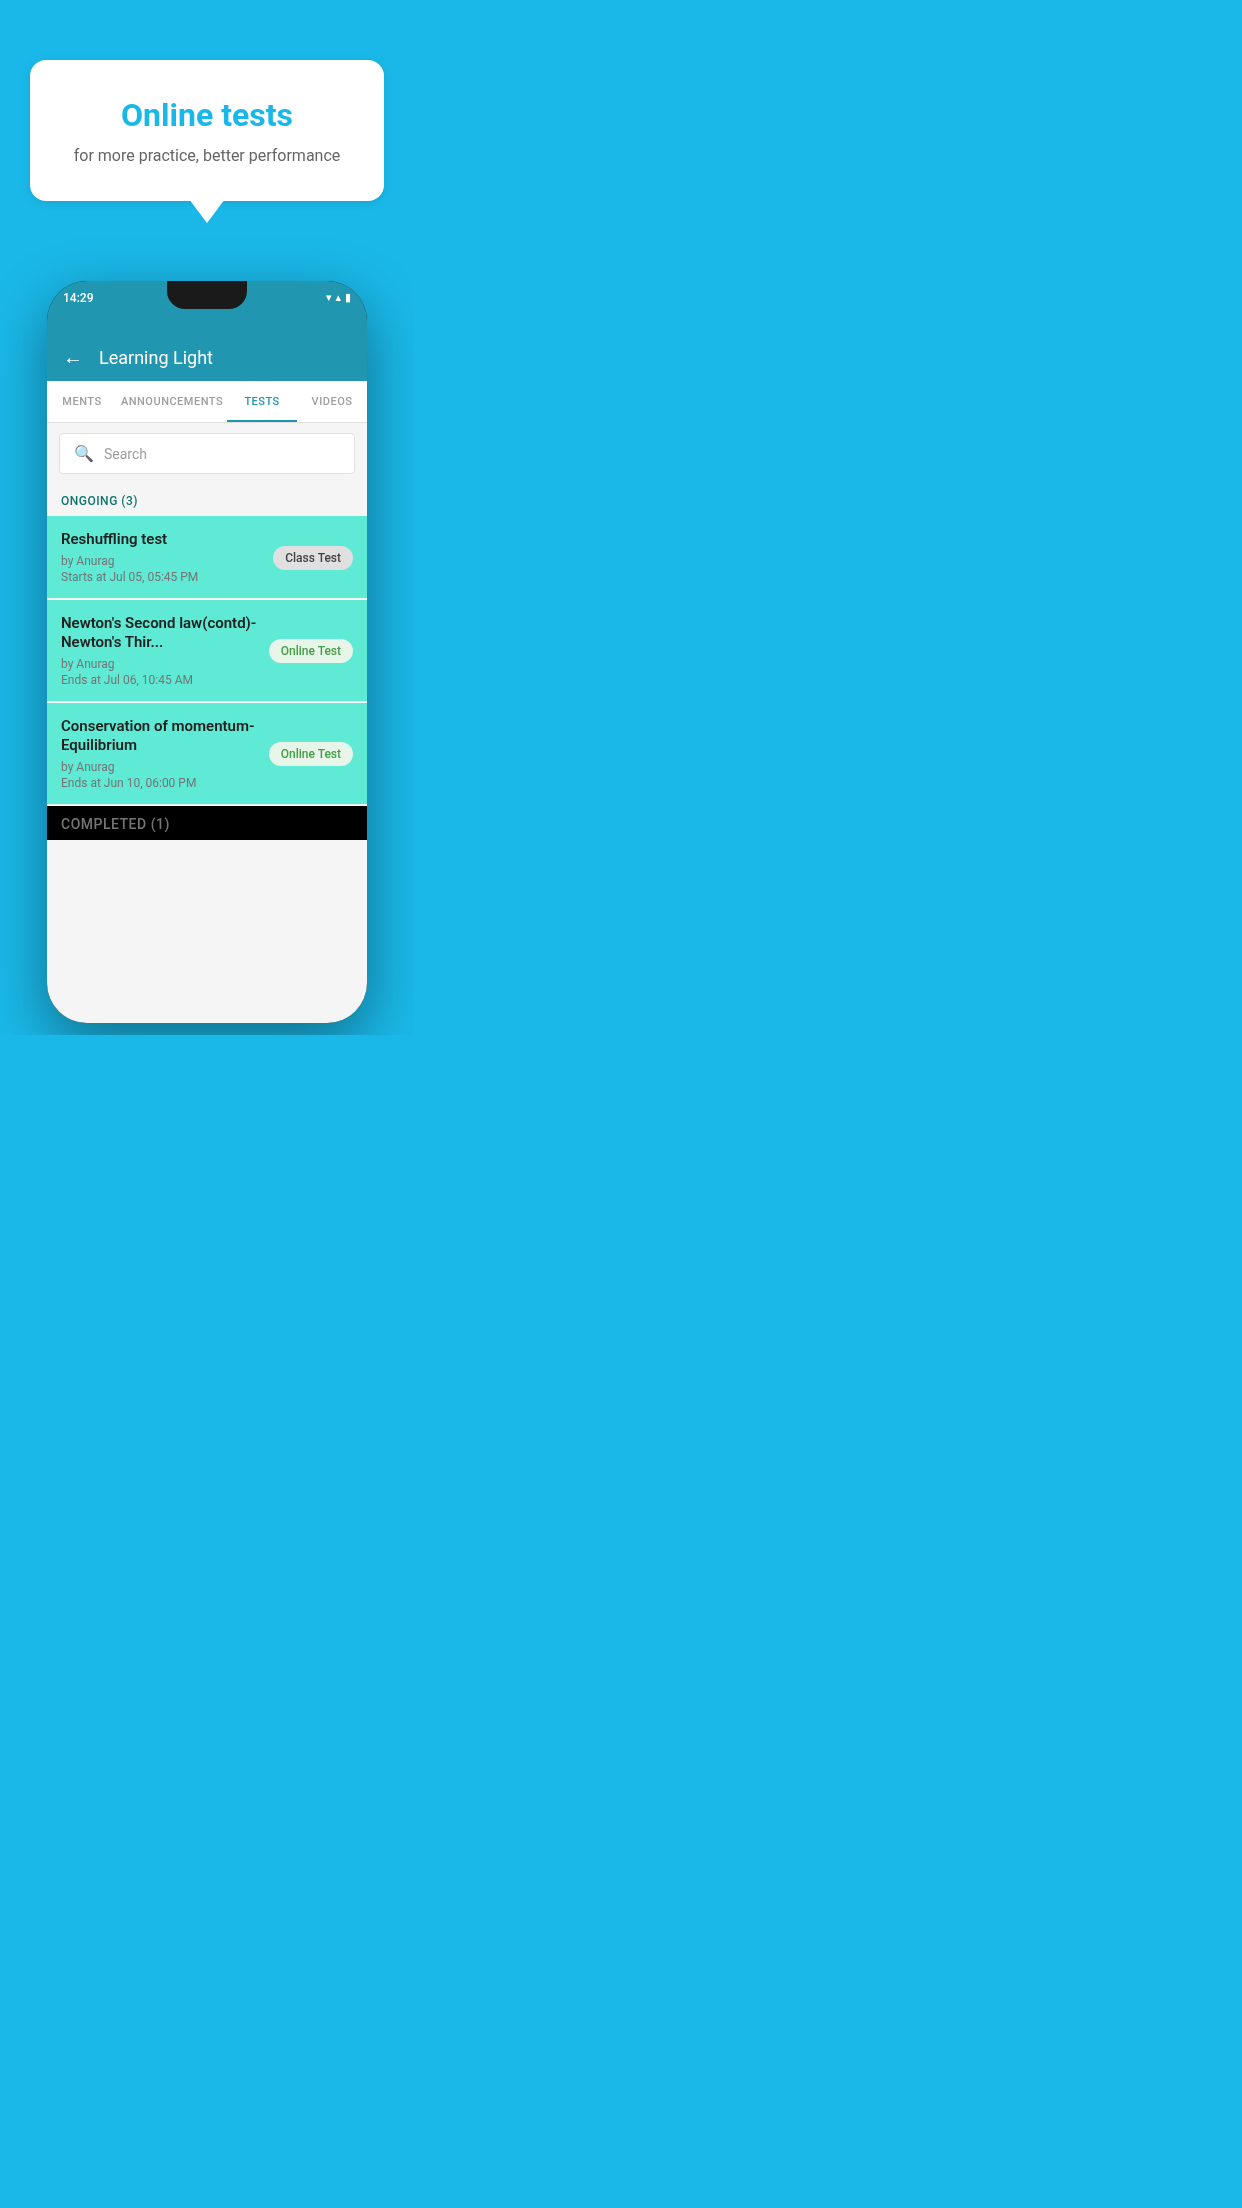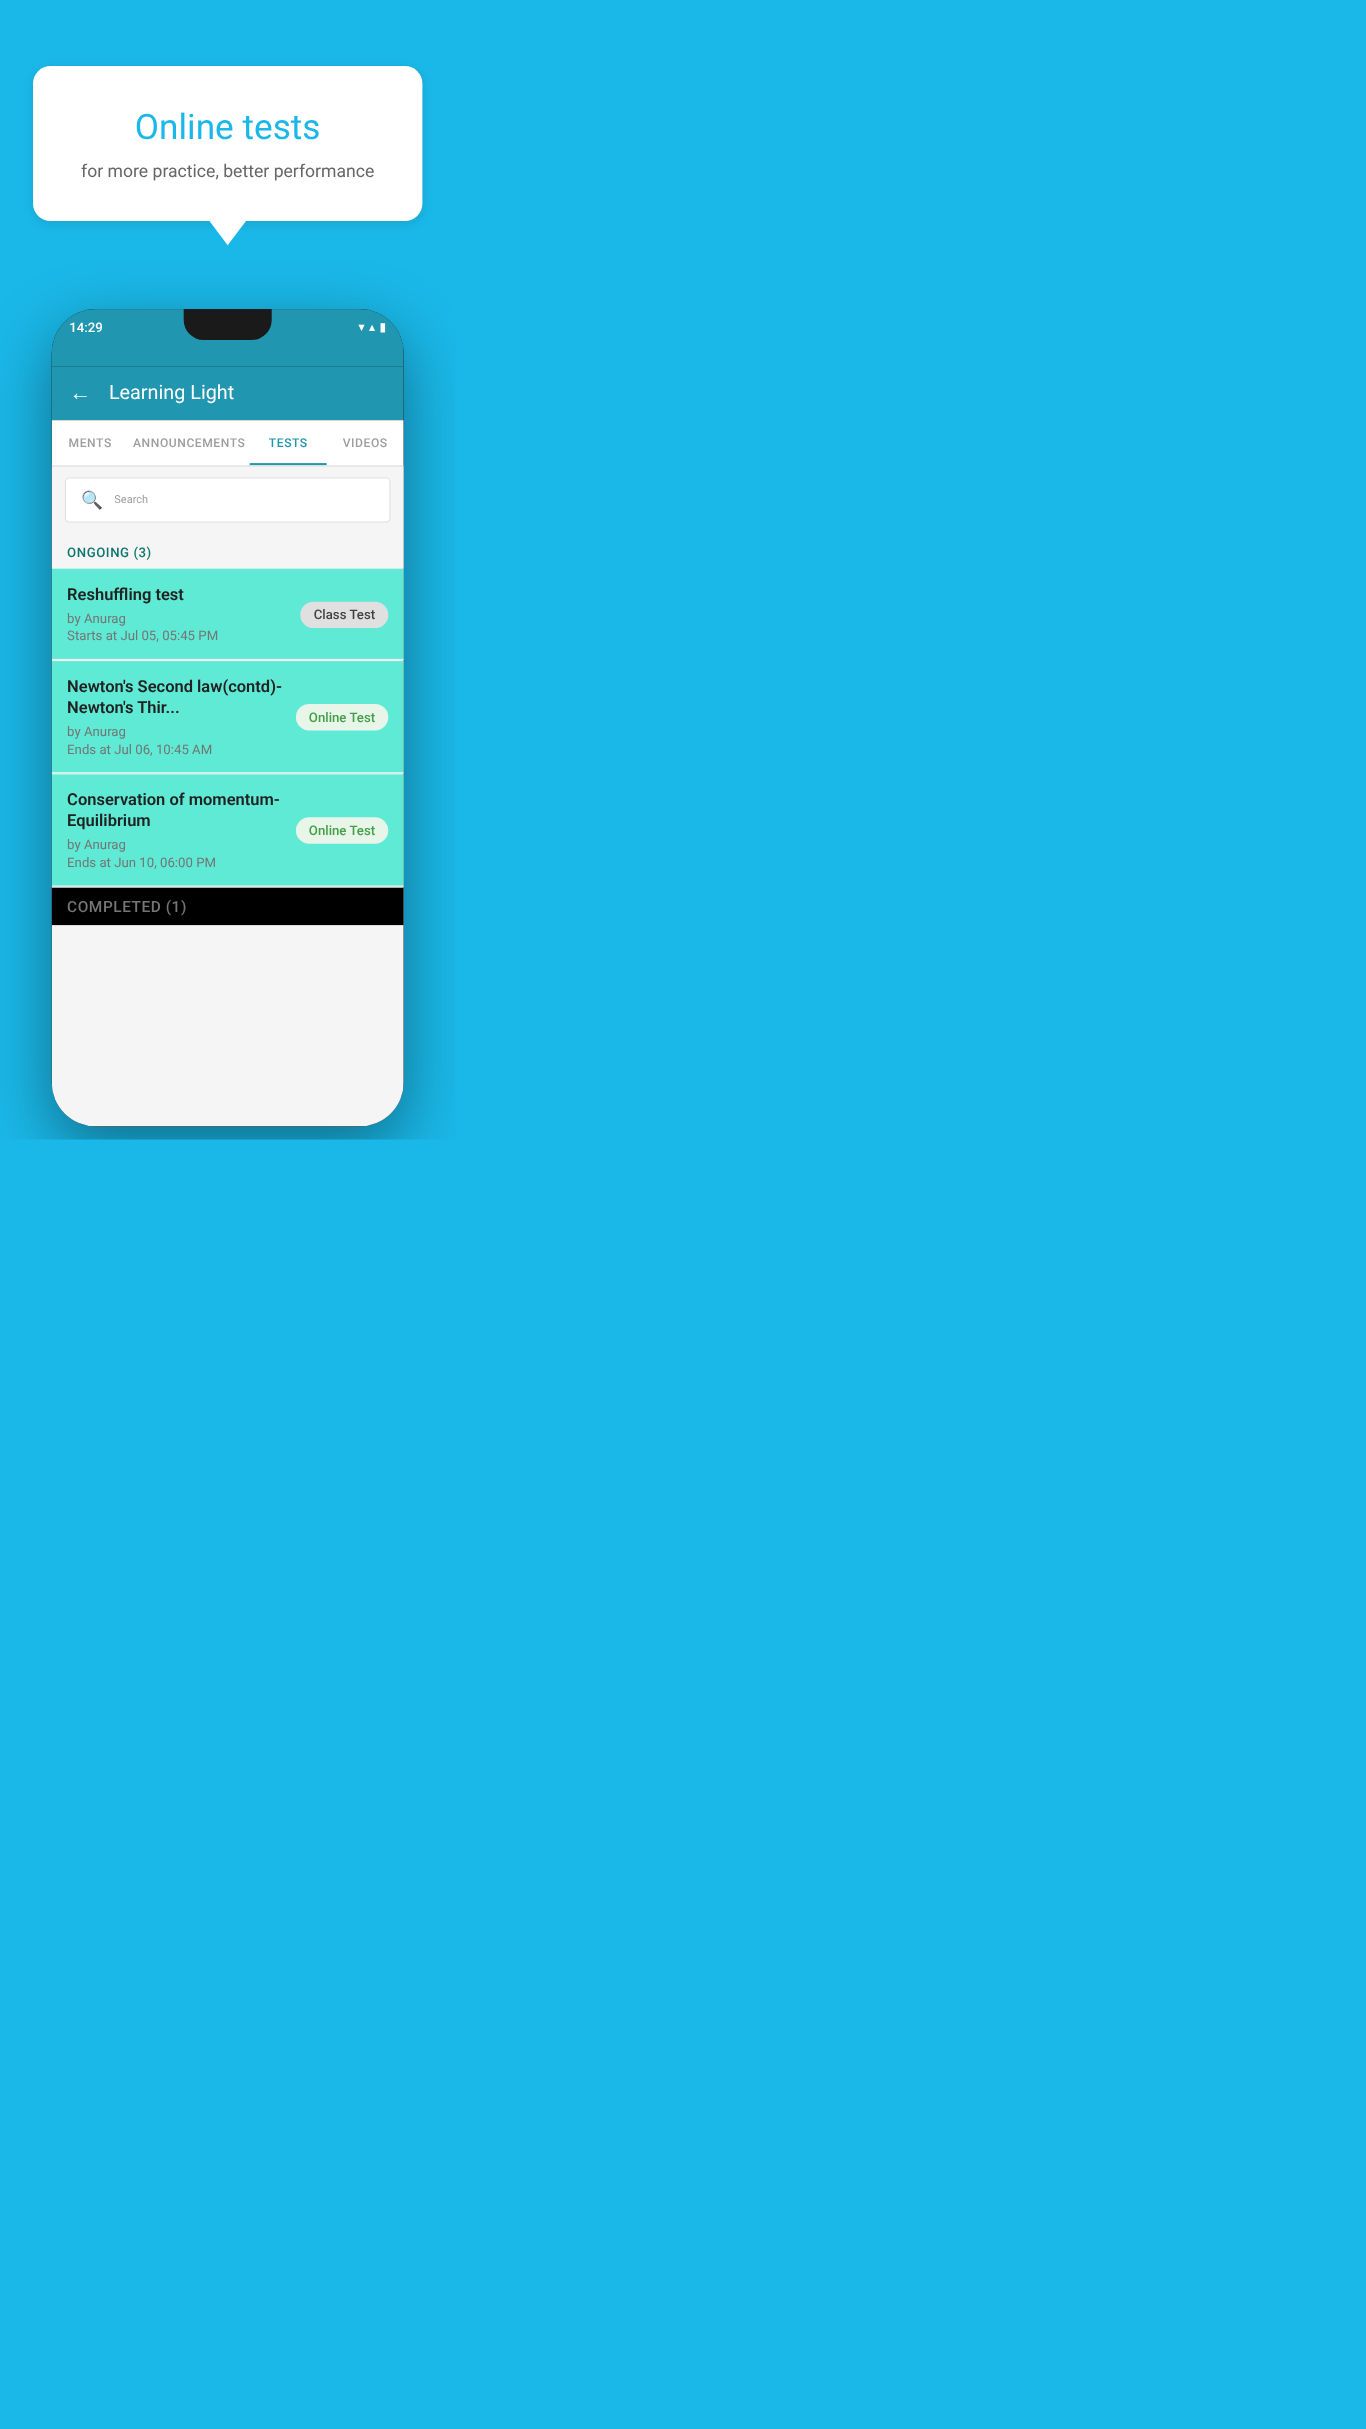--- a/index.html
+++ b/index.html
@@ -45,21 +45,21 @@
       width: 0;
       height: 0;
       border-left: 18px solid transparent;
       border-right: 18px solid transparent;
       border-top: 24px solid white;
     }
 
     .bubble-title {
       font-size: 32px;
       color: #1ab8e8;
-      font-weight: 400;
+      font-weight: 700;
       margin-bottom: 12px;
     }
 
     .bubble-subtitle {
       font-size: 16px;
       color: #666;
       font-weight: 400;
     }
 
     
@@ -193,21 +193,21 @@
       border: 1px solid #e0e0e0;
     }
 
     .search-icon {
       color: #9e9e9e;
       font-size: 16px;
     }
 
     .search-placeholder {
       color: #9e9e9e;
-      font-size: 10px;
+      font-size: 14px;
     }
 
     .section-header {
       padding: 10px 14px 8px;
       font-size: 12px;
       font-weight: 500;
       color: #0f766e;
       letter-spacing: 0.5px;
       background: #f5f5f5;
     }

